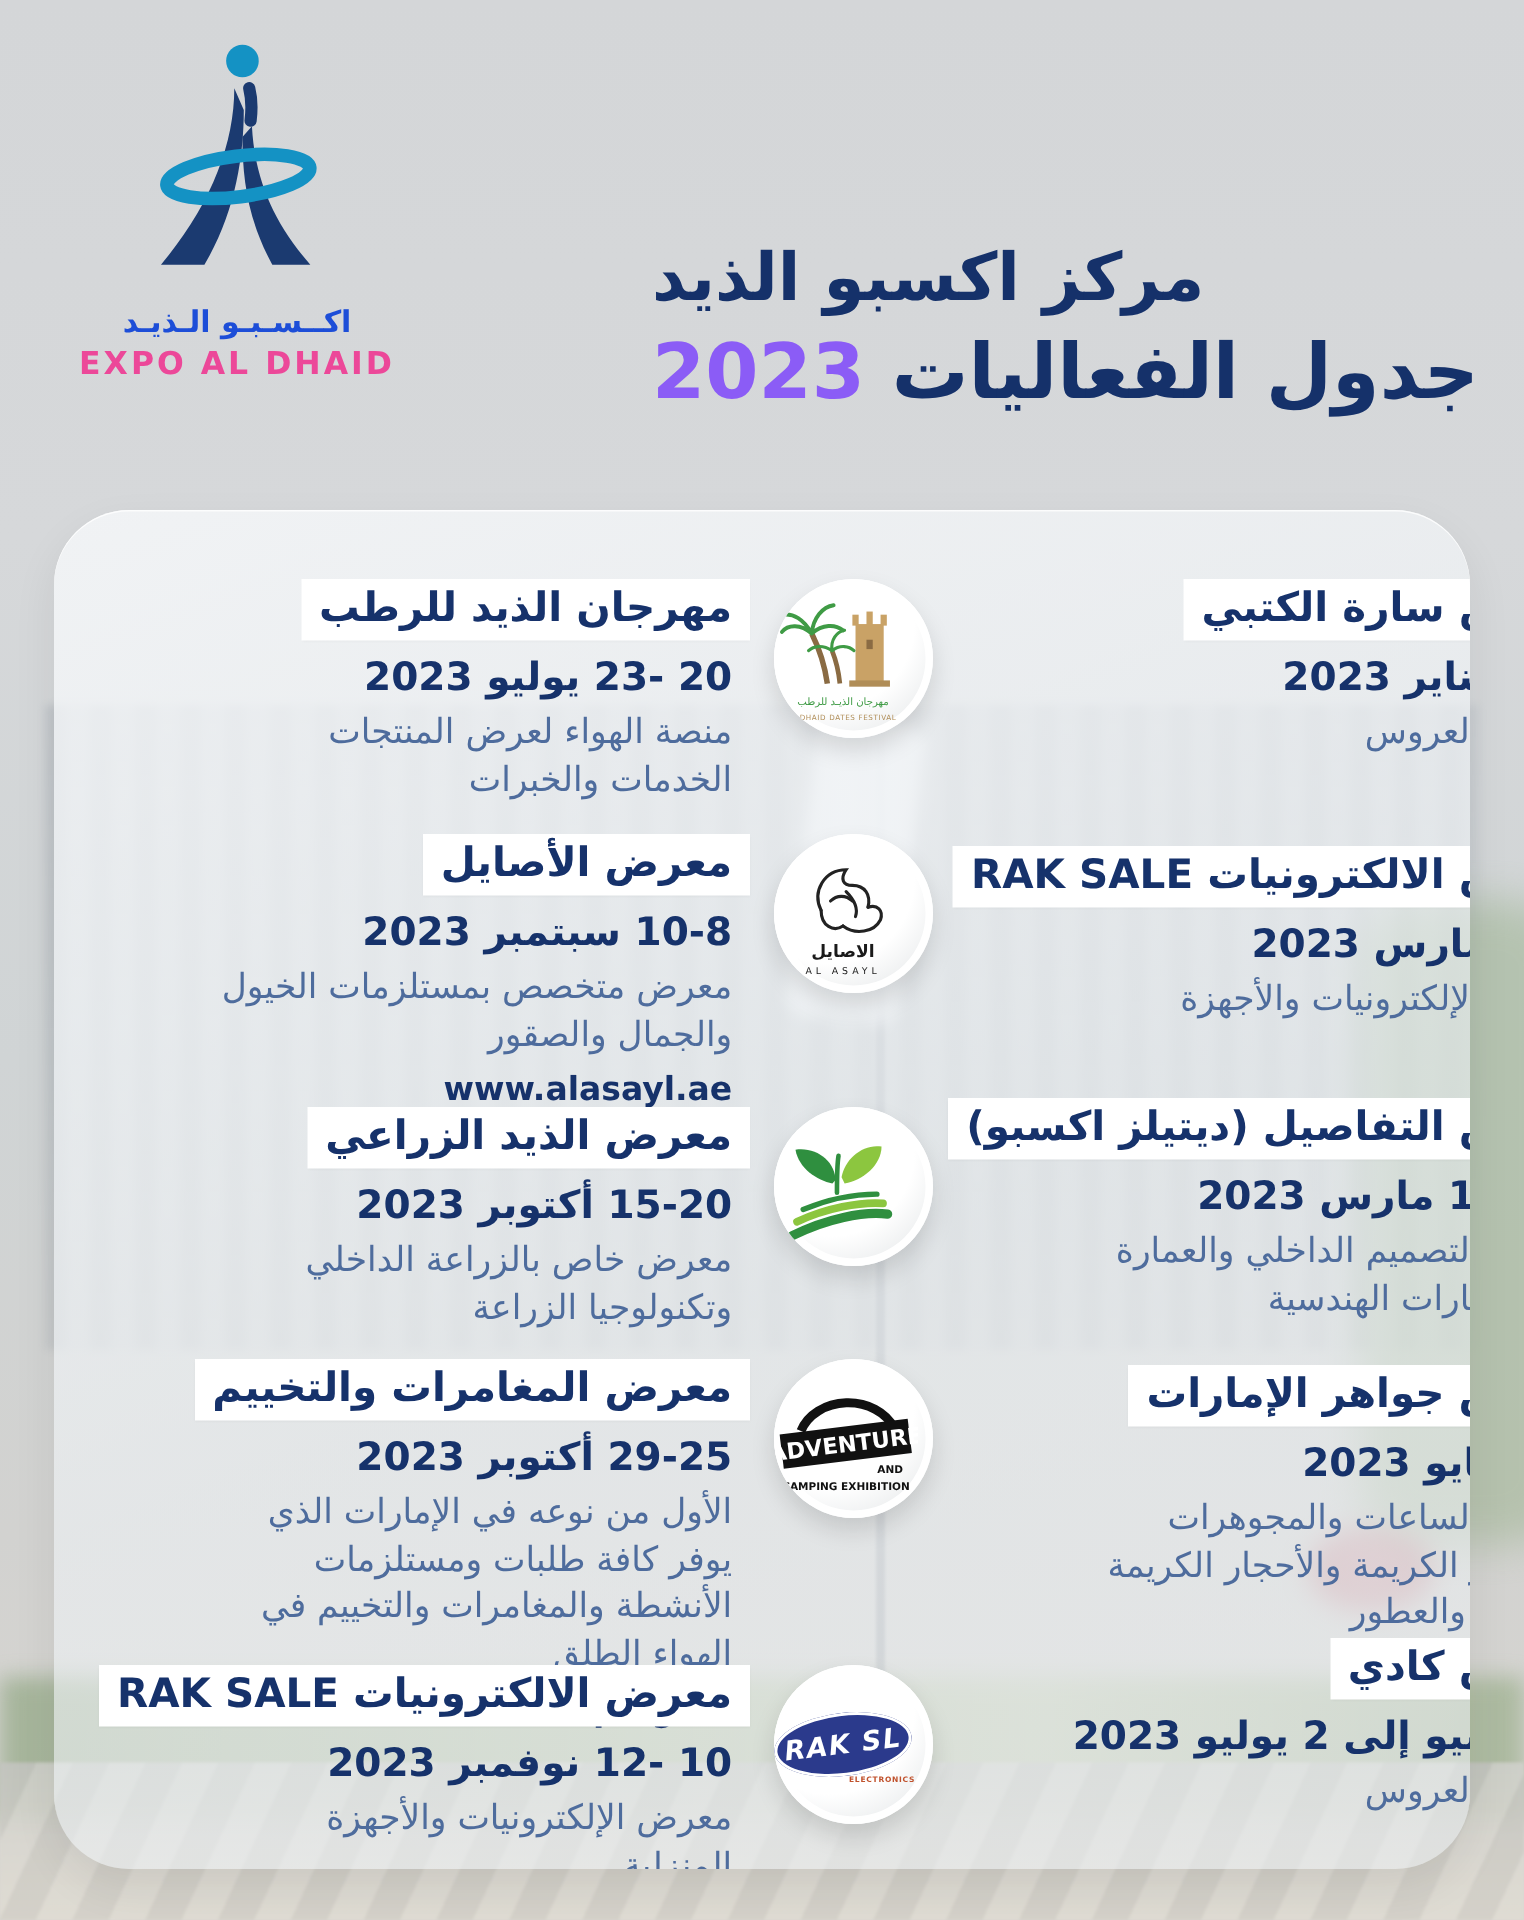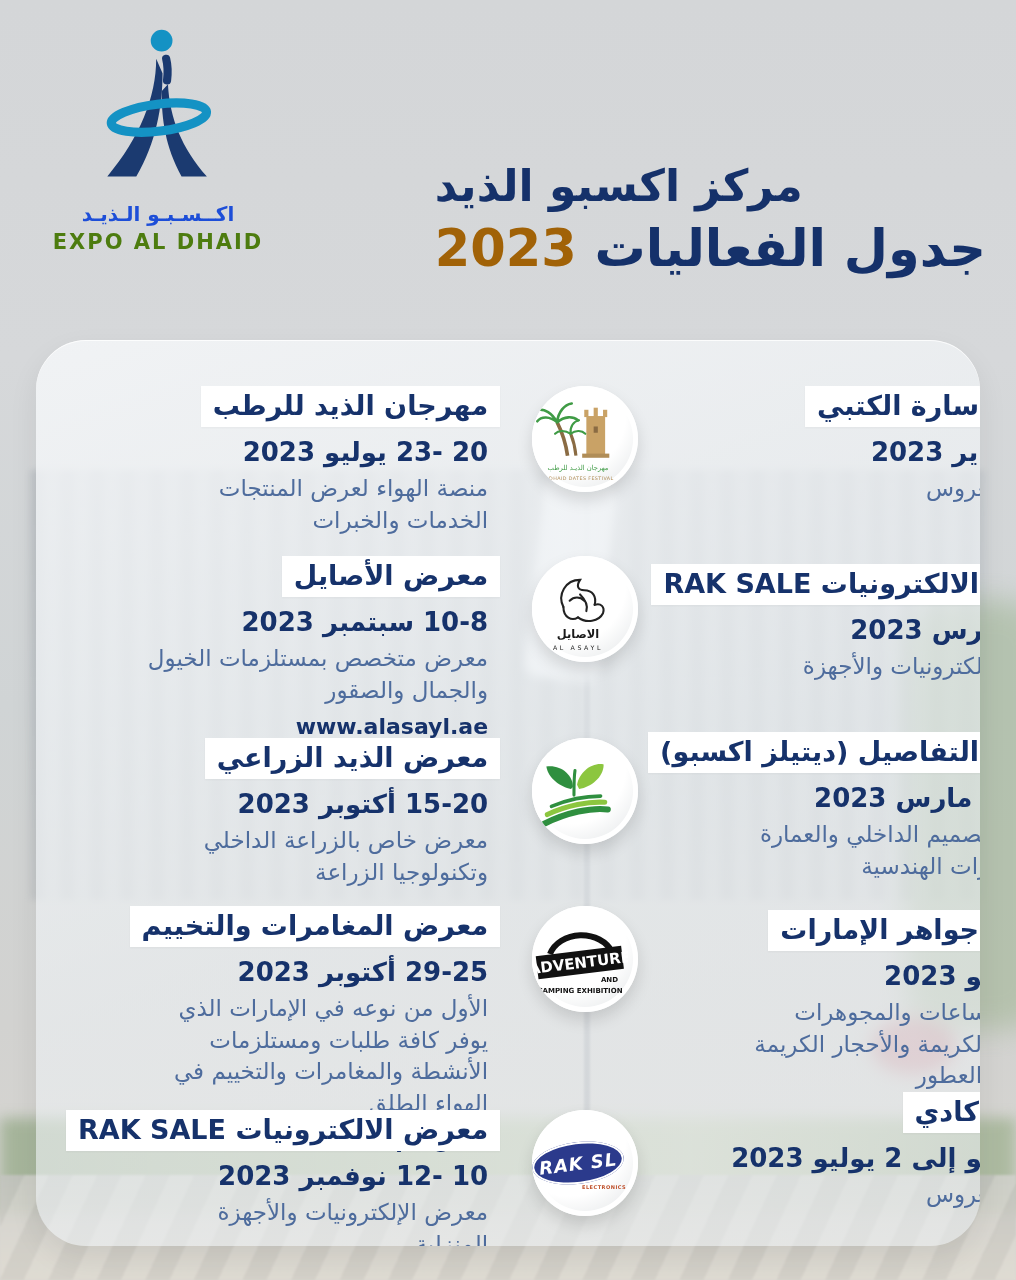--- a/index.html
+++ b/index.html
@@ -22,34 +22,34 @@
                linear-gradient(#cfd0cd,#e2ded5);}
   .bg-pole{left:584px;top:468px;width:6px;height:660px;background:linear-gradient(#a8aeb6,#8a9098);opacity:.5;filter:blur(1px);}
   .bg-flag{left:534px;top:480px;width:74px;height:200px;background:#f3f5f7;border-radius:14px;transform:rotate(6deg);opacity:.8;filter:blur(5px);}
   .bg-flowers{left:872px;top:1018px;width:84px;height:56px;border-radius:50%;opacity:.5;filter:blur(9px);
     background:radial-gradient(circle,#c97f8a,#b9656f);}
 
   
   .brand{position:absolute;left:46px;top:28px;width:224px;text-align:center;z-index:3;}
   .brand-logo{display:block;margin:0 auto;}
   .wordmark-ar{font-size:20px;font-weight:bold;color:#1d4ed8;letter-spacing:1px;margin-top:2px;direction:rtl;}
-  .wordmark-en{font-size:21px;font-weight:bold;color:#4d7c0f;letter-spacing:2px;margin-top:4px;}
+  .wordmark-en{font-size:21px;font-weight:bold;color:#ec4899;letter-spacing:2px;margin-top:4px;}
   .main-title{position:absolute;right:30px;top:158px;text-align:left;direction:rtl;z-index:3;}
   .mt-line1{font-size:44px;font-weight:bold;color:#15316a;line-height:1.25;}
   .mt-line2{font-size:51px;font-weight:bold;color:#15316a;line-height:1.25;margin-top:4px;}
-  .mt-year{color:#a16207;}
+  .mt-year{color:#8b5cf6;}
 
   
   .card{position:absolute;left:36px;top:340px;width:944px;height:906px;z-index:2;border-radius:50px;overflow:hidden;
     background:linear-gradient(160deg,rgba(248,250,252,.78) 0%,rgba(238,242,245,.62) 55%,rgba(236,240,243,.55) 100%);
     box-shadow:0 12px 30px rgba(0,0,0,.07), inset 0 1px 0 rgba(255,255,255,.8);}
   .columns{display:flex;padding:46px 26px 0 30px;gap:10px;height:100%;box-sizing:border-box;}
   .col{flex:1;display:flex;flex-direction:column;}
 
-  .event{display:flex;direction:ltr;align-items:flex-start;gap:32px;}
+  .event{display:flex;direction:ltr;align-items:flex-start;gap:16px;}
   .ev-text{flex:1;direction:rtl;text-align:right;}
   .ev-title span{display:inline-block;background:#ffffff;padding:4px 12px 6px;font-size:27px;font-weight:bold;
     color:#16326b;white-space:nowrap;box-shadow:0 1px 2px rgba(0,0,0,.04);}
   .ev-date{font-size:26px;font-weight:bold;color:#16326b;margin-top:10px;padding-left:4px;padding-right:12px;}
   .ev-desc{font-size:23px;color:#4e6c9d;line-height:1.38;margin-top:6px;padding-right:12px;max-width:345px;margin-right:0;margin-left:auto;}
   .ev-site{font-size:22px;font-weight:bold;color:#16326b;margin-top:8px;direction:ltr;padding-right:12px;}
 
   .badge{flex:0 0 auto;width:106px;height:106px;border-radius:50%;display:flex;align-items:center;
     background:radial-gradient(circle at 35% 28%,#ffffff 55%,#eceeef 80%,#d8dadc 100%);
     box-shadow:0 8px 16px rgba(0,0,0,.13), inset 0 0 0 5px #ffffff;overflow:hidden;}

